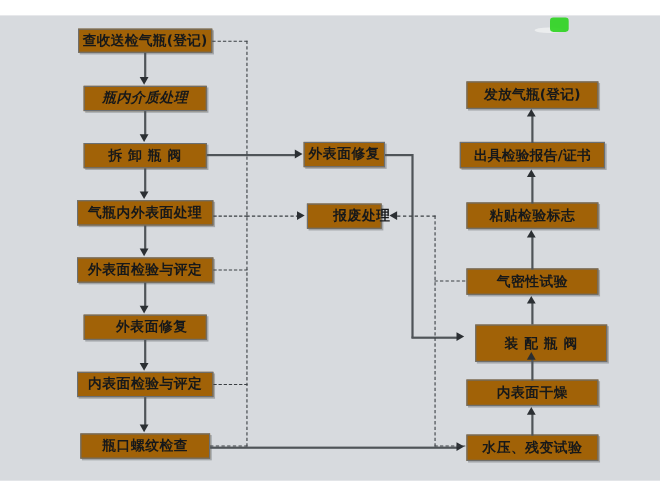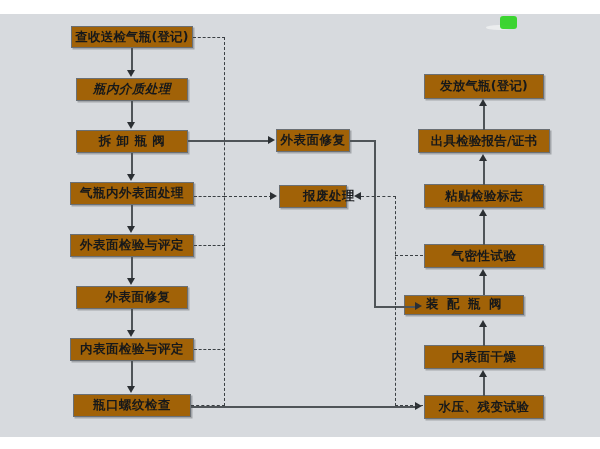--- a/index.html
+++ b/index.html
@@ -179,21 +179,21 @@
     </div>
 
     <div class="node" style="left:424px; top:170px; width:120px; height:24px;">
       <span>粘贴检验标志</span>
     </div>
 
     <div class="node" style="left:424px; top:230px; width:120px; height:24px;">
       <span>气密性试验</span>
     </div>
 
-    <div class="node" style="left:404px; top:281px; width:120px; height:20px;font-family:Liberation Mono, monospace;">
+    <div class="node" style="left:432px; top:281px; width:120px; height:34px;">
       <span>装 配 瓶 阀</span>
     </div>
 
     <div class="node" style="left:424px; top:331px; width:120px; height:24px;">
       <span>内表面干燥</span>
     </div>
 
     <div class="node" style="left:424px; top:381px; width:120px; height:24px;">
       <span>水压、残变试验</span>
     </div>

